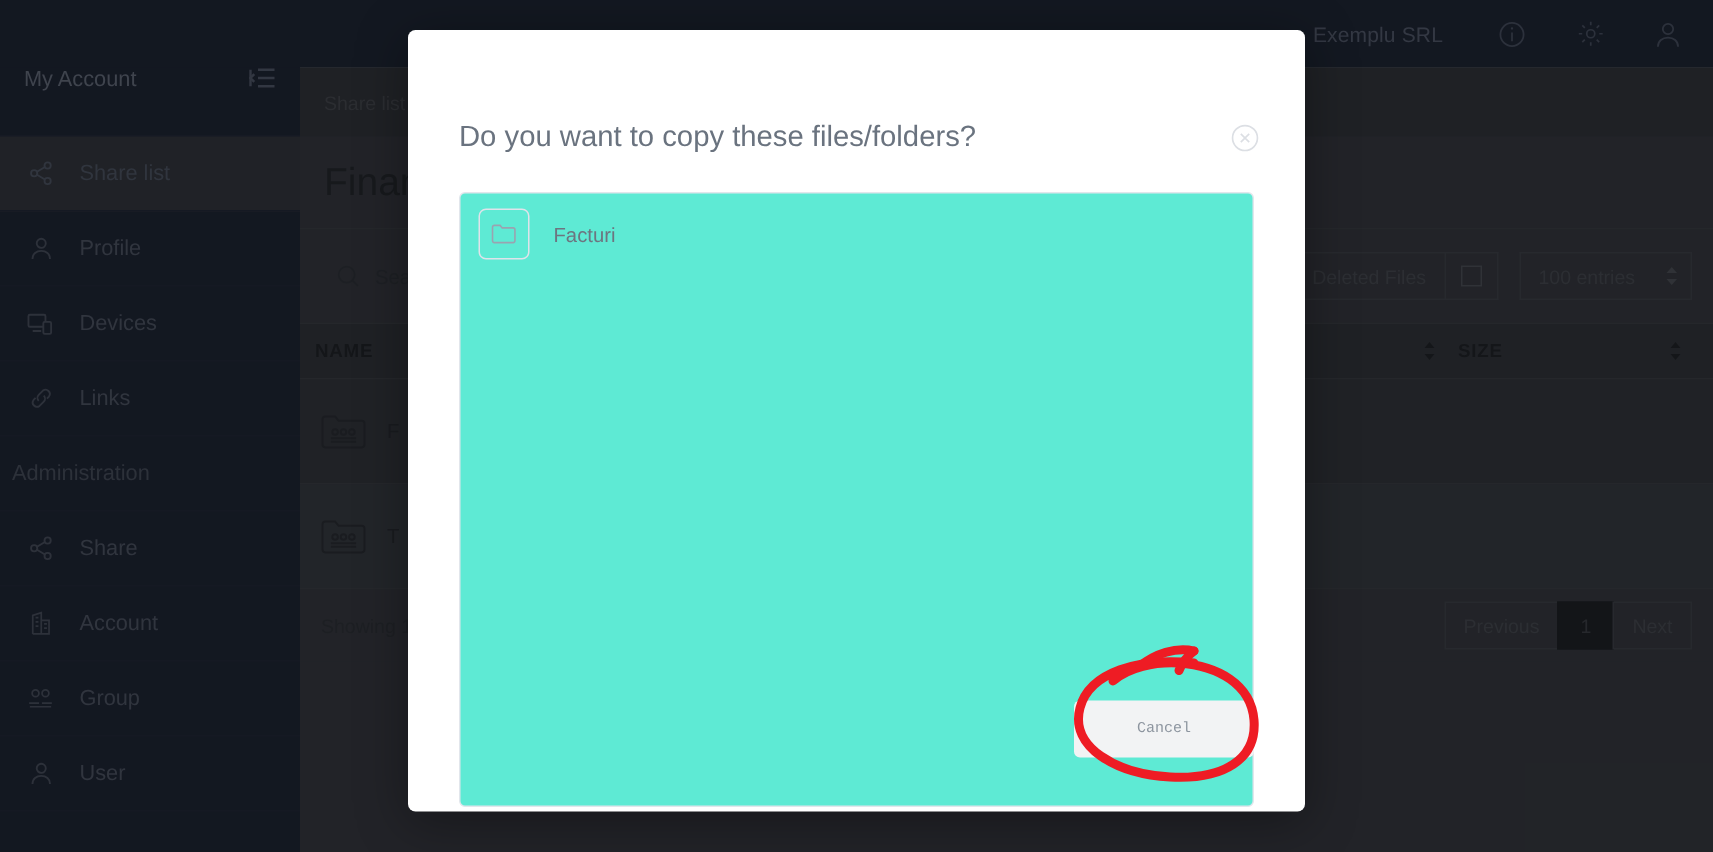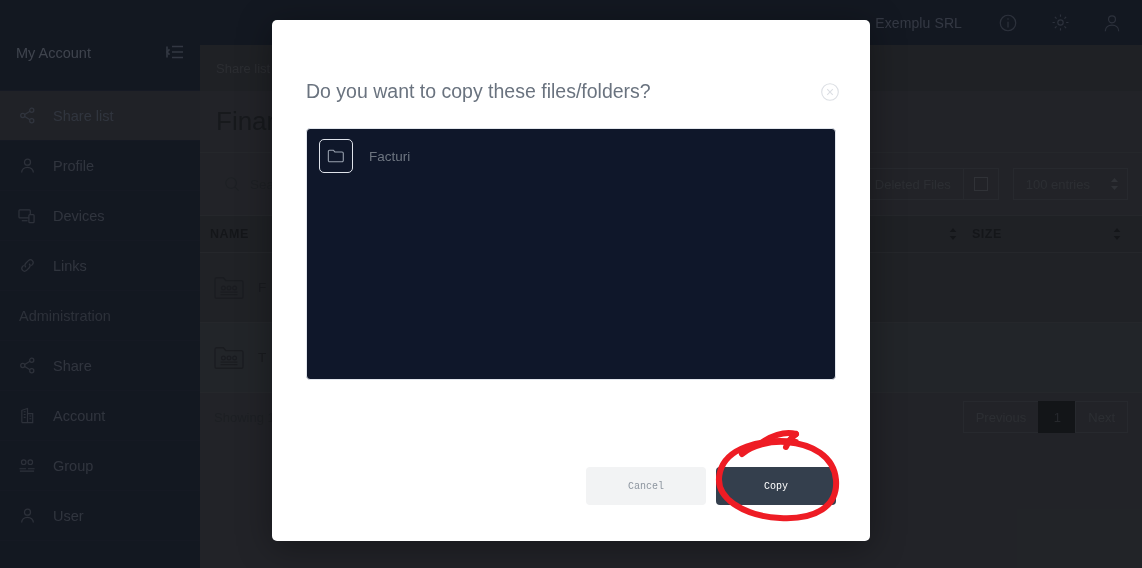--- a/index.html
+++ b/index.html
@@ -57,21 +57,21 @@
 
   .nav-item {
     height: 50px; display: flex; align-items: center;
     padding-left: 17px; gap: 16px;
     border-bottom: 1px solid #1a2132;
     color: #555d6d; font-size: 14.5px;
   }
   .nav-item.active { background: #32343a; }
   .nav-item .ico { width: 20px; display: flex; align-items: center; justify-content: center; }
   .nav-section {
-    height: 50px; display: flex; align-items: center; padding-left: 19px;
+    height: 50px; display: flex; align-items: center; padding-left: 8px;
     color: #4c5463; font-size: 14.5px;
     border-bottom: 1px solid #1a2132;
   }
 
   .content {
     position: absolute; top: 45px; left: 200px; right: 0; bottom: 0;
     background: #35373c;
   }
   .crumb {
     height: 46px; display: flex; align-items: center; padding-left: 16px;
@@ -148,22 +148,22 @@
   .modal-title {
     position: absolute; left: 34px; top: 60px;
     font-size: 19.5px; color: #6a737f; font-weight: normal;
   }
   .modal-close {
     position: absolute; right: 30px; top: 62px;
     width: 20px; height: 20px; cursor: pointer;
   }
   .drop-area {
     position: absolute; left: 34px; top: 108px; right: 34px;
-    height: 252px; border: 1px solid #e2e6ec; border-radius: 4px;
-    background: #0f172a;
+    height: 410px; border: 1px solid #e2e6ec; border-radius: 4px;
+    background: #5eead4;
   }
   .file-item {
     display: flex; align-items: center; gap: 16px;
     padding: 10px 12px;
   }
   .file-thumb {
     width: 34px; height: 34px; border: 1px solid #dfe3ea; border-radius: 5px;
     display: flex; align-items: center; justify-content: center;
   }
   .file-name { color: #6d7580; font-size: 13.5px; }
@@ -459,21 +459,20 @@
             <path d="M1.5 3.5a1.4 1.4 0 011.4-1.4h4.2l1.6 1.9h8a1.4 1.4 0 011.4 1.4v8.1a1.4 1.4 0 01-1.4 1.4H2.9a1.4 1.4 0 01-1.4-1.4z"></path>
               </g>
             </svg>
         </span>
         <span class="file-name">Facturi</span>
       </div>
     </div>
 
     <div class="modal-actions">
       <button class="btn btn-cancel">Cancel</button>
-      <button class="btn btn-copy">Copy</button>
     </div>
   </div>
 
   <div class="annot">
     <svg width="170" height="110" viewBox="0 0 170 110">
       <g fill="none" stroke="#ee1c24" stroke-width="6" stroke-linecap="round">
         <path d="M96 14 C60 10, 26 20, 20 44 C13 70, 44 88, 80 90 C116 92, 138 78, 136 52 C134 28, 112 16, 86 14 C70 13, 52 17, 42 26"></path>
         <path d="M60 16 C70 8, 84 3, 96 6"></path>
         <path d="M96 6 C92 9, 88 14, 86 19"></path>
       </g>

